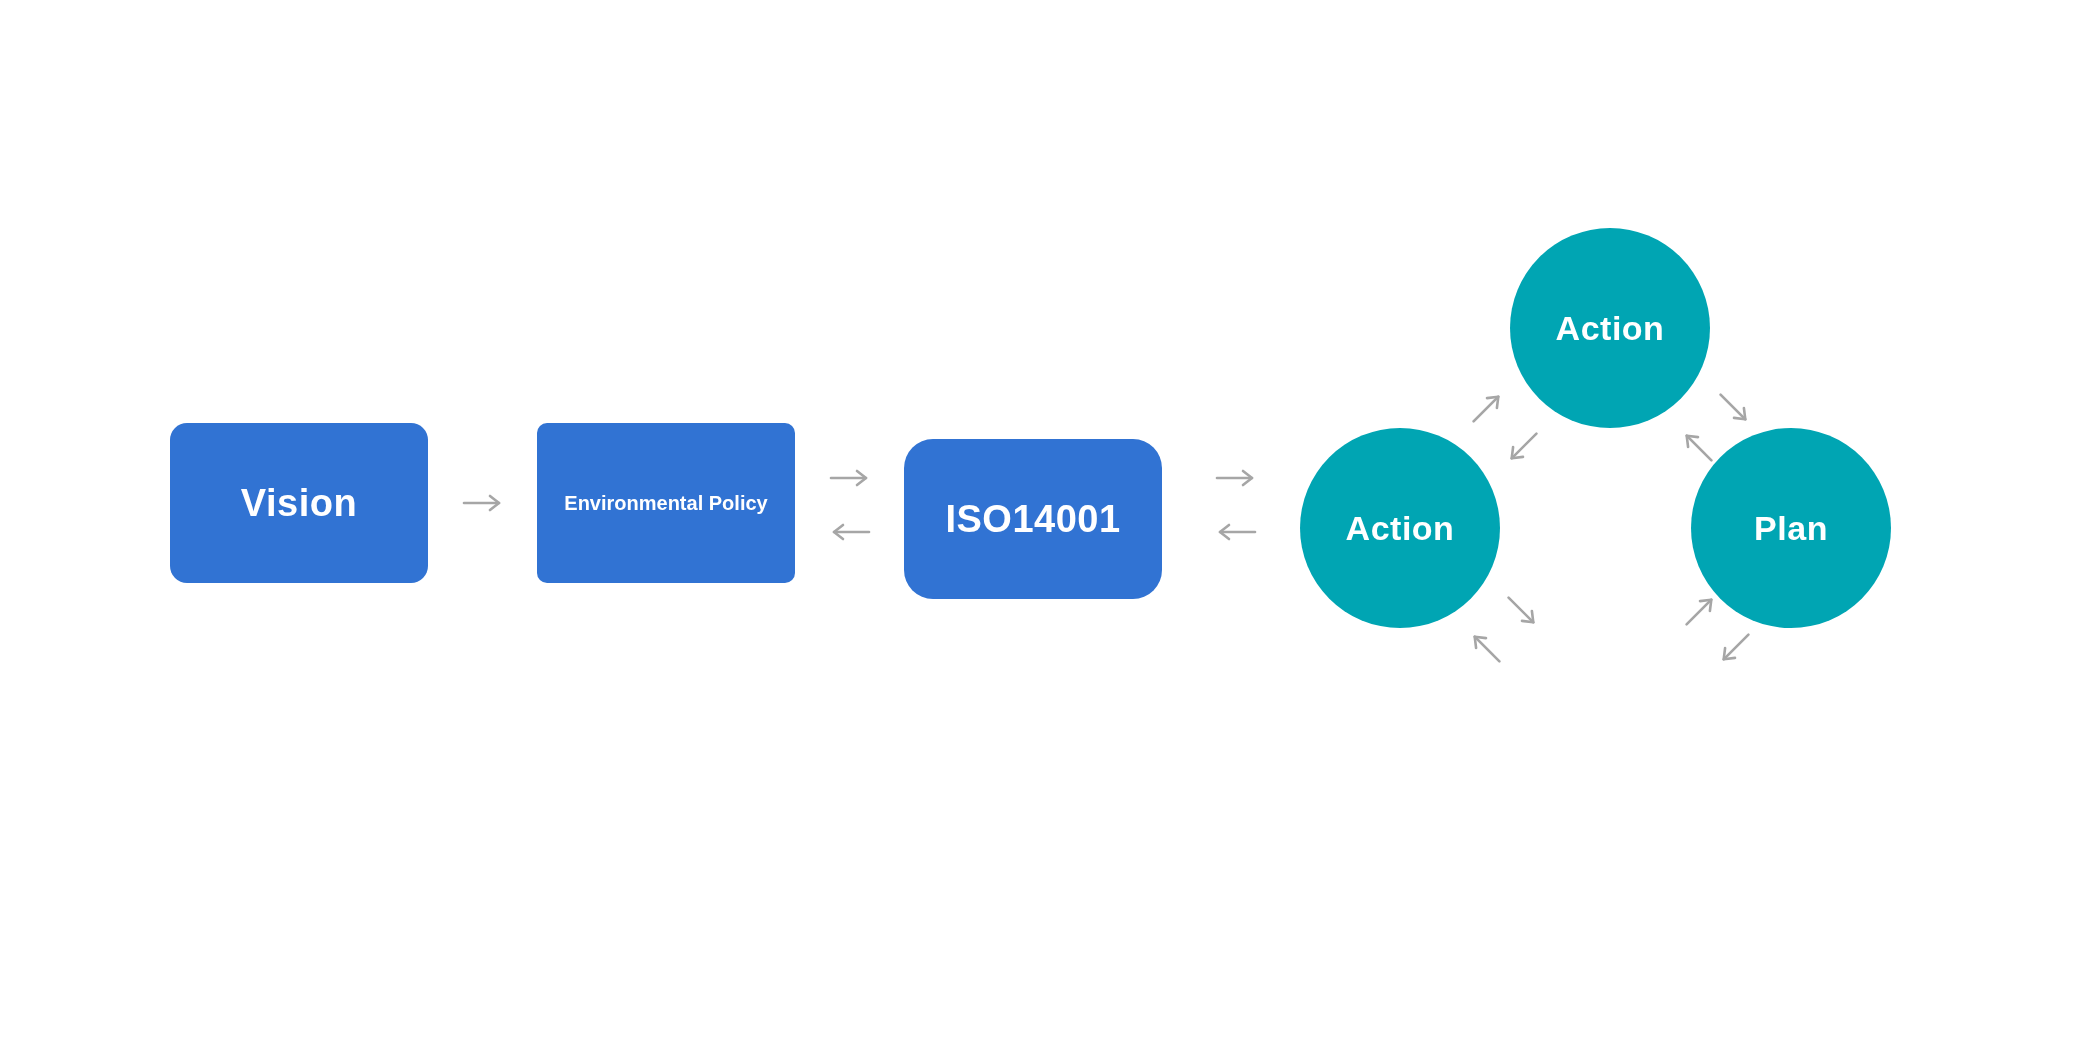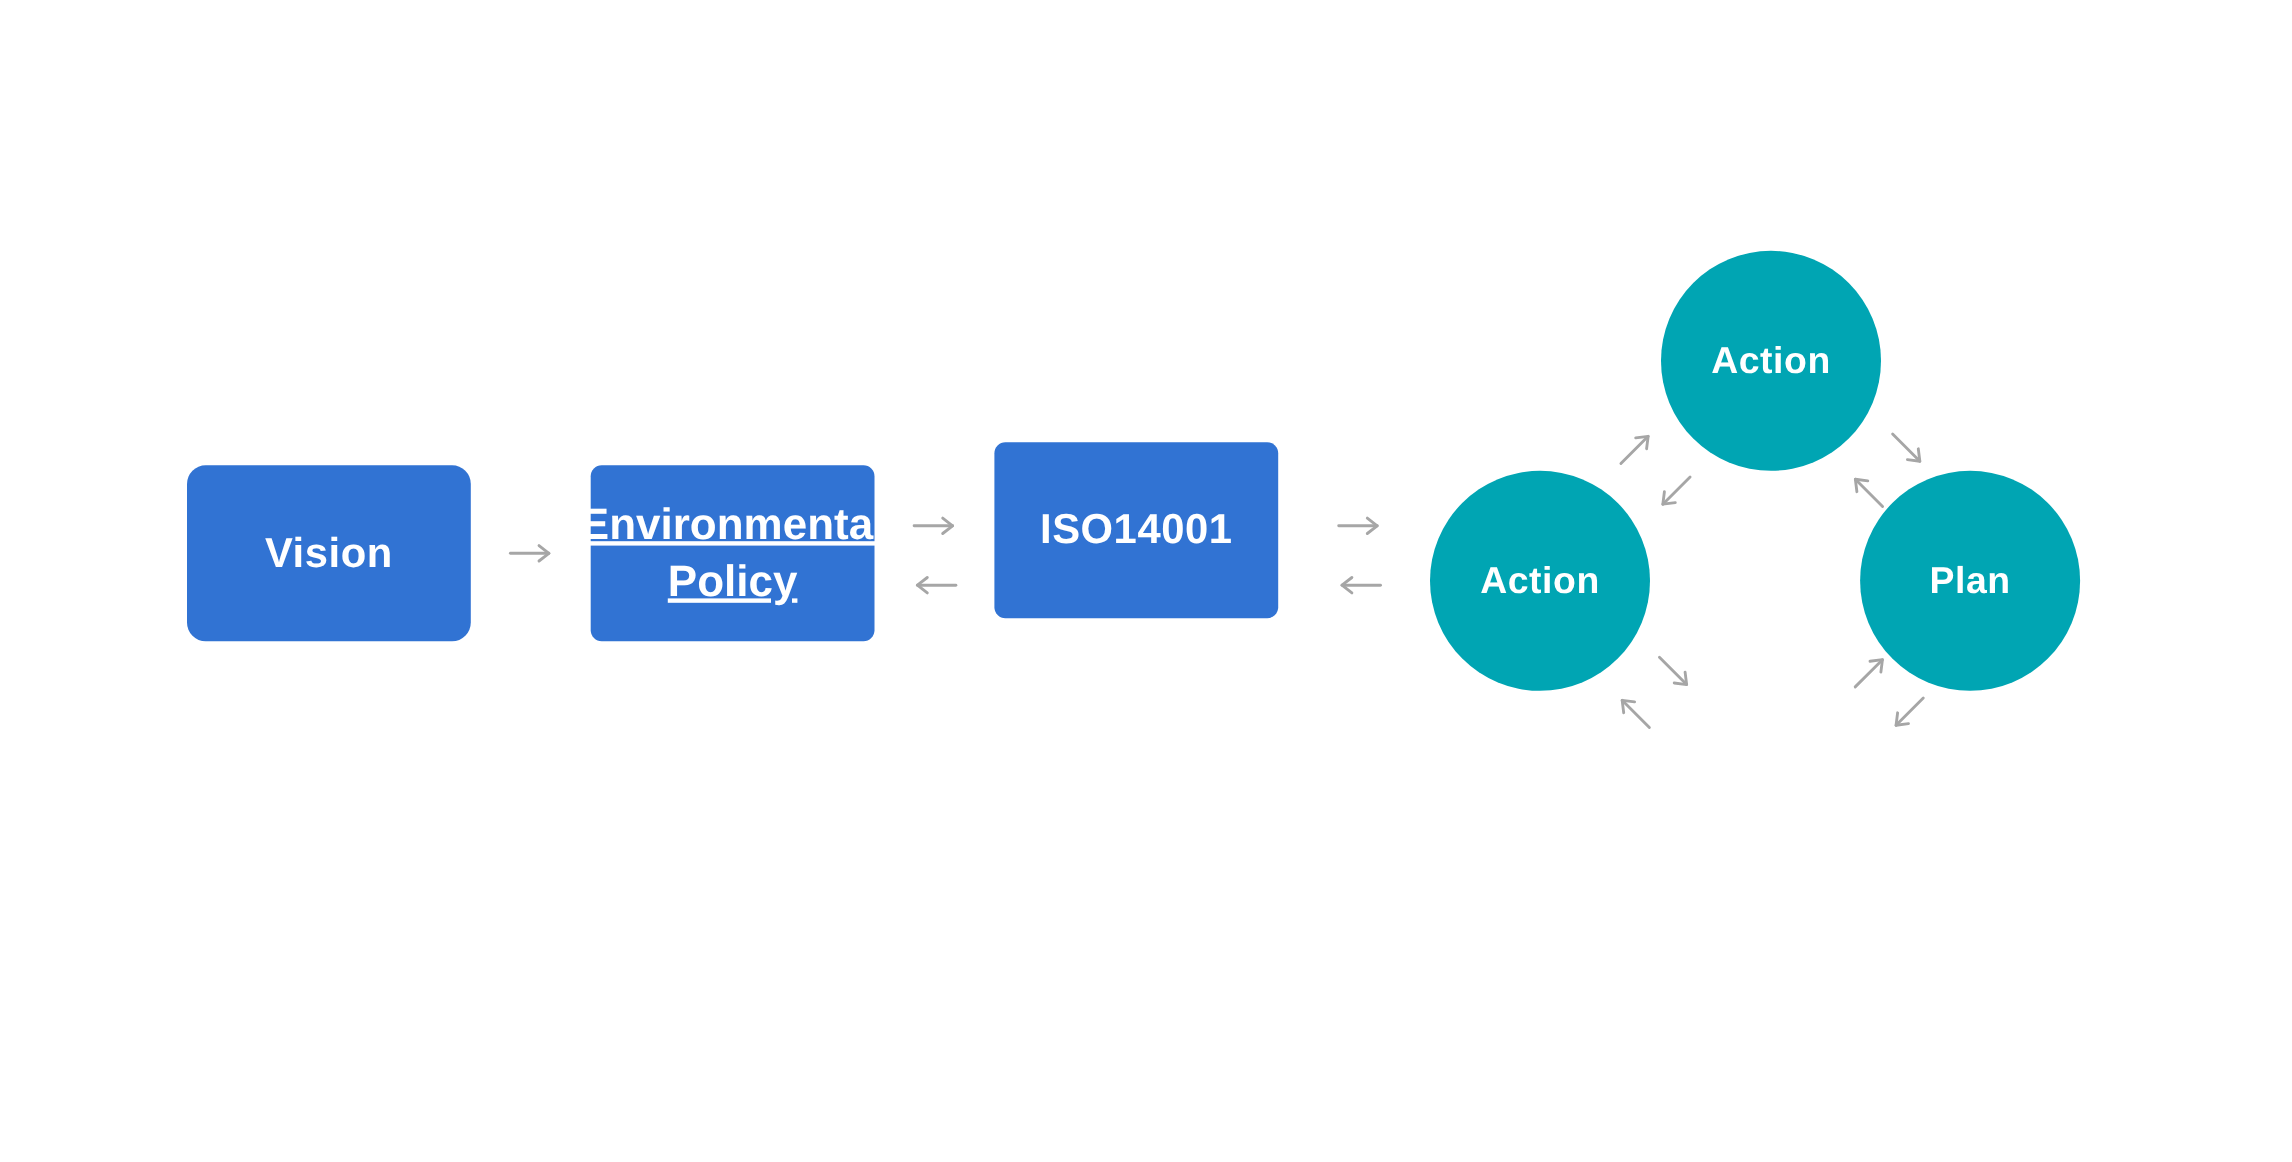--- a/index.html
+++ b/index.html
@@ -23,21 +23,21 @@
     border-radius: 10px;
     display: flex;
     align-items: center;
     justify-content: center;
     text-align: center;
     color: var(--c-label, #ffffff);
     font-weight: 700;
     padding: 0 18px;
   }
   .box-large-text { font-size: 38px; letter-spacing: 0.5px; }
-  .box-med-text   { font-size: 40px; line-height: 1.3; text-decoration: underline; }
+  .box-med-text   { font-size: 20px; line-height: 1.3; }
   .circle {
     position: absolute;
     width: 200px;
     height: 200px;
     border-radius: 50%;
     background: var(--c-circle, #00a5b3);
     display: flex;
     align-items: center;
     justify-content: center;
     color: var(--c-label, #ffffff);
@@ -49,21 +49,21 @@
     position: absolute;
     width: 44px;
     height: 20px;
     color: var(--c-arrow, #a6a6a6);
   }
   .arrow svg { display: block; width: 100%; height: 100%; }
 
   
   .pos-vision { left: 170px; top: 423px; border-radius: 17px; }
   .pos-policy { left: 537px; top: 423px; }
-  .pos-iso    { left: 904px; top: 402px; }
+  .pos-iso    { left: 904px; top: 439px; border-radius: 29px; }
 
   
   .pos-action { left: 1510px; top: 228px; text-align: right; }
   .pos-check  { left: 1300px; top: 428px; }
   .pos-plan   { left: 1691px; top: 428px; }
   .pos-do     { left: 1510px; top: 629px; }
 </style>
 </head>
 <body>
 

